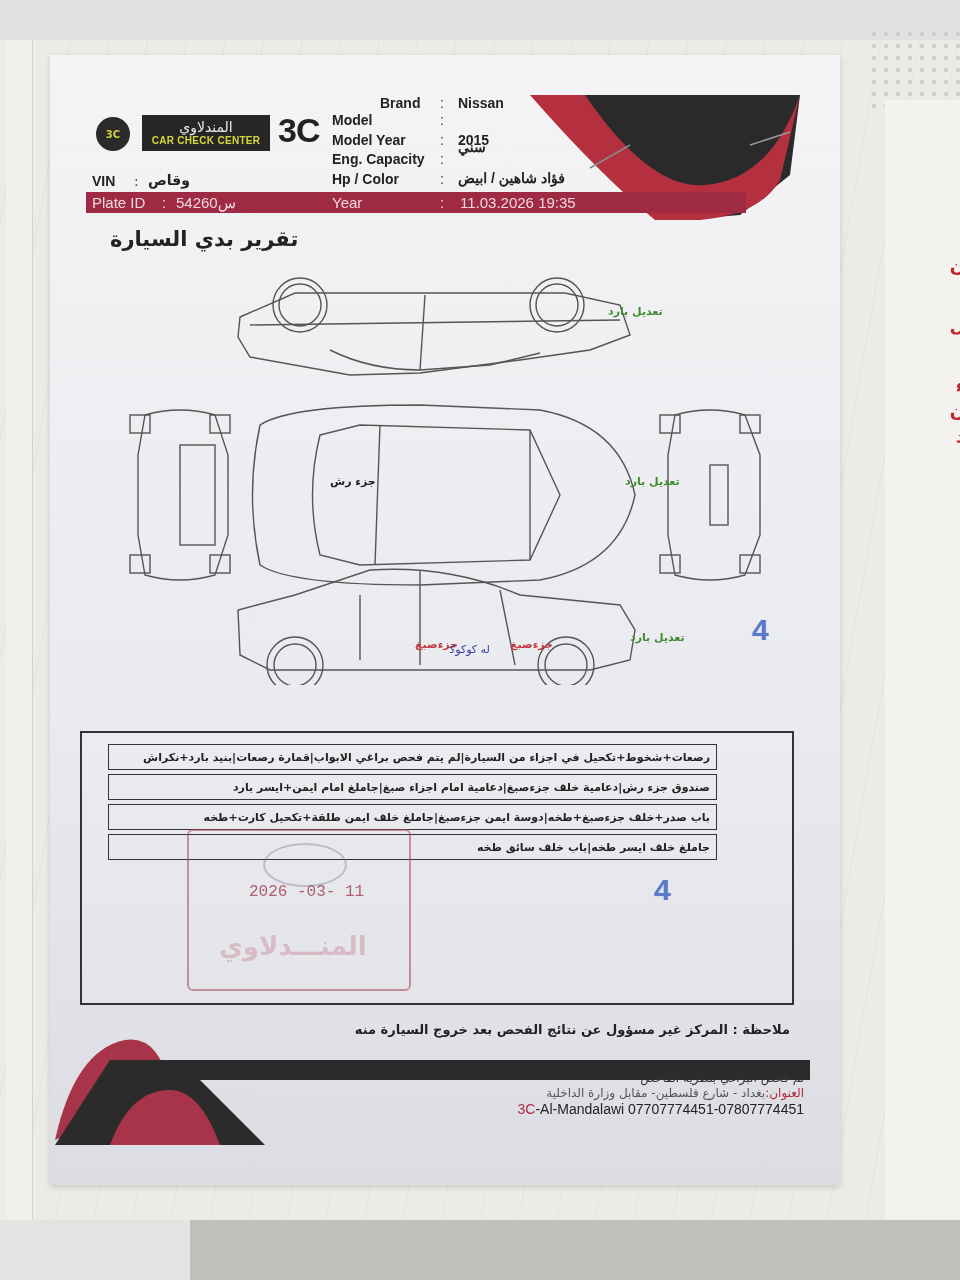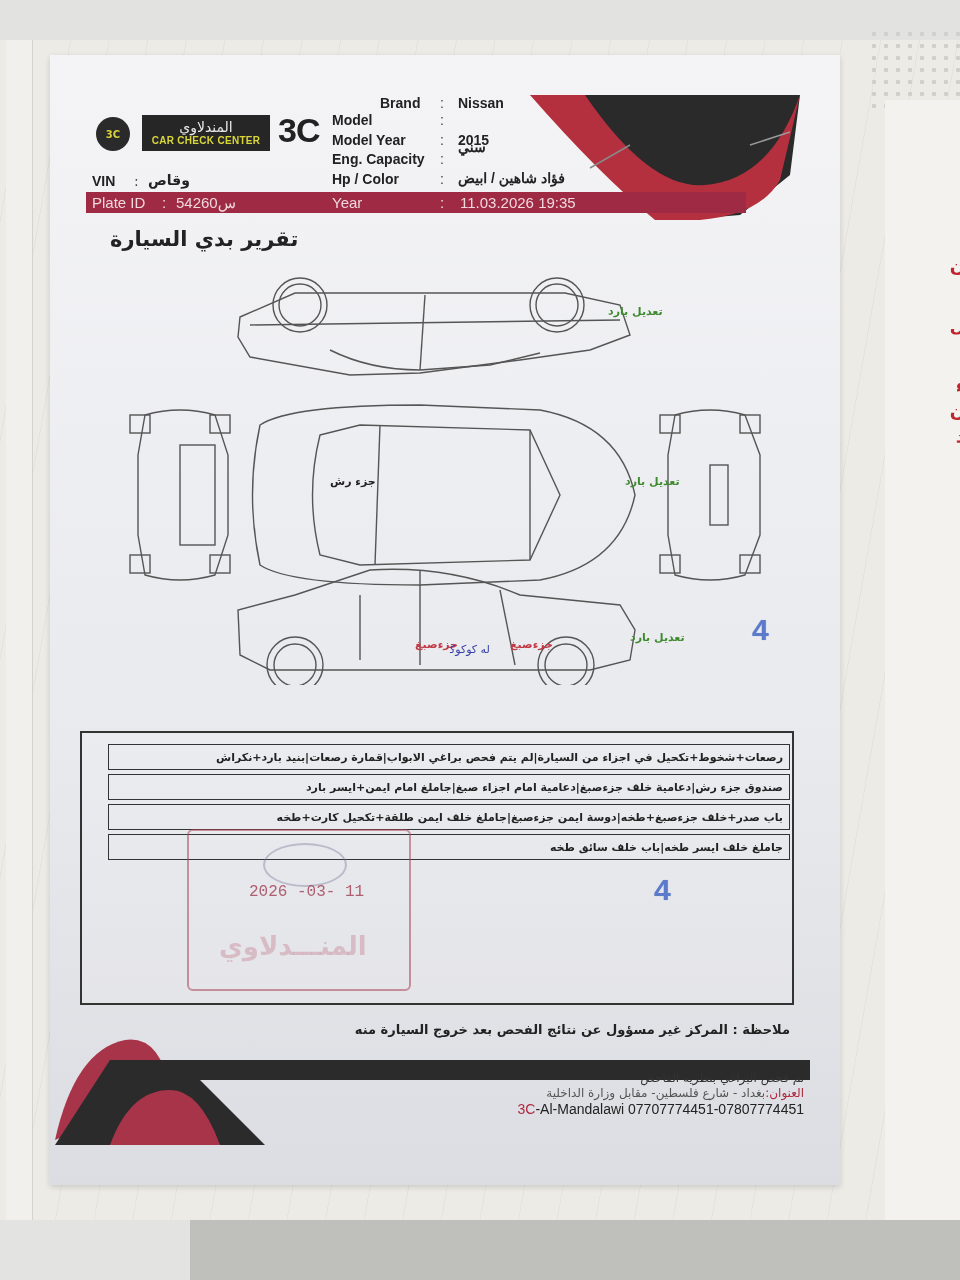--- a/index.html
+++ b/index.html
@@ -65,21 +65,21 @@
   .note.green { color:#3f8a2f; }
   .note.red { color:#c13a45; }
   .note.black { color:#222; }
   .big4 { position:absolute; font-size:30px; font-weight:bold; color:#5b7ac9; font-family:"Liberation Sans", sans-serif; text-shadow:0 0 1px #8ea6e3; }
 
   .findings-box {
     position:absolute; left:30px; top:676px; width:710px; height:270px;
     border:2px solid #333; background:rgba(255,255,255,0.1);
   }
   .find-row {
-    position:absolute; left:26px; width:682px; height:26px; border:1.5px solid #333;
+    position:absolute; left:26px; width:609px; height:26px; border:1.5px solid #333;
     display:flex; align-items:center; justify-content:flex-end; padding-right:6px; box-sizing:border-box;
   }
   .find-row span { font-size:11px; font-weight:bold; color:#222; direction:rtl; white-space:nowrap; }
   .stamp {
     position:absolute; left:105px; top:96px; width:220px; height:158px;
     border:2px solid rgba(170,70,90,0.55); border-radius:6px;
   }
   .stamp-date { position:absolute; left:60px; top:52px; font-size:16px; color:rgba(160,60,80,0.8); font-family:"Liberation Mono", monospace; }
   .stamp-name { position:absolute; left:30px; top:100px; font-size:26px; font-weight:bold; color:rgba(190,110,130,0.35); direction:rtl; }
   .stamp-logo { position:absolute; left:74px; top:12px; width:80px; height:40px; border-radius:50%; border:2px solid rgba(120,120,150,0.4); }

